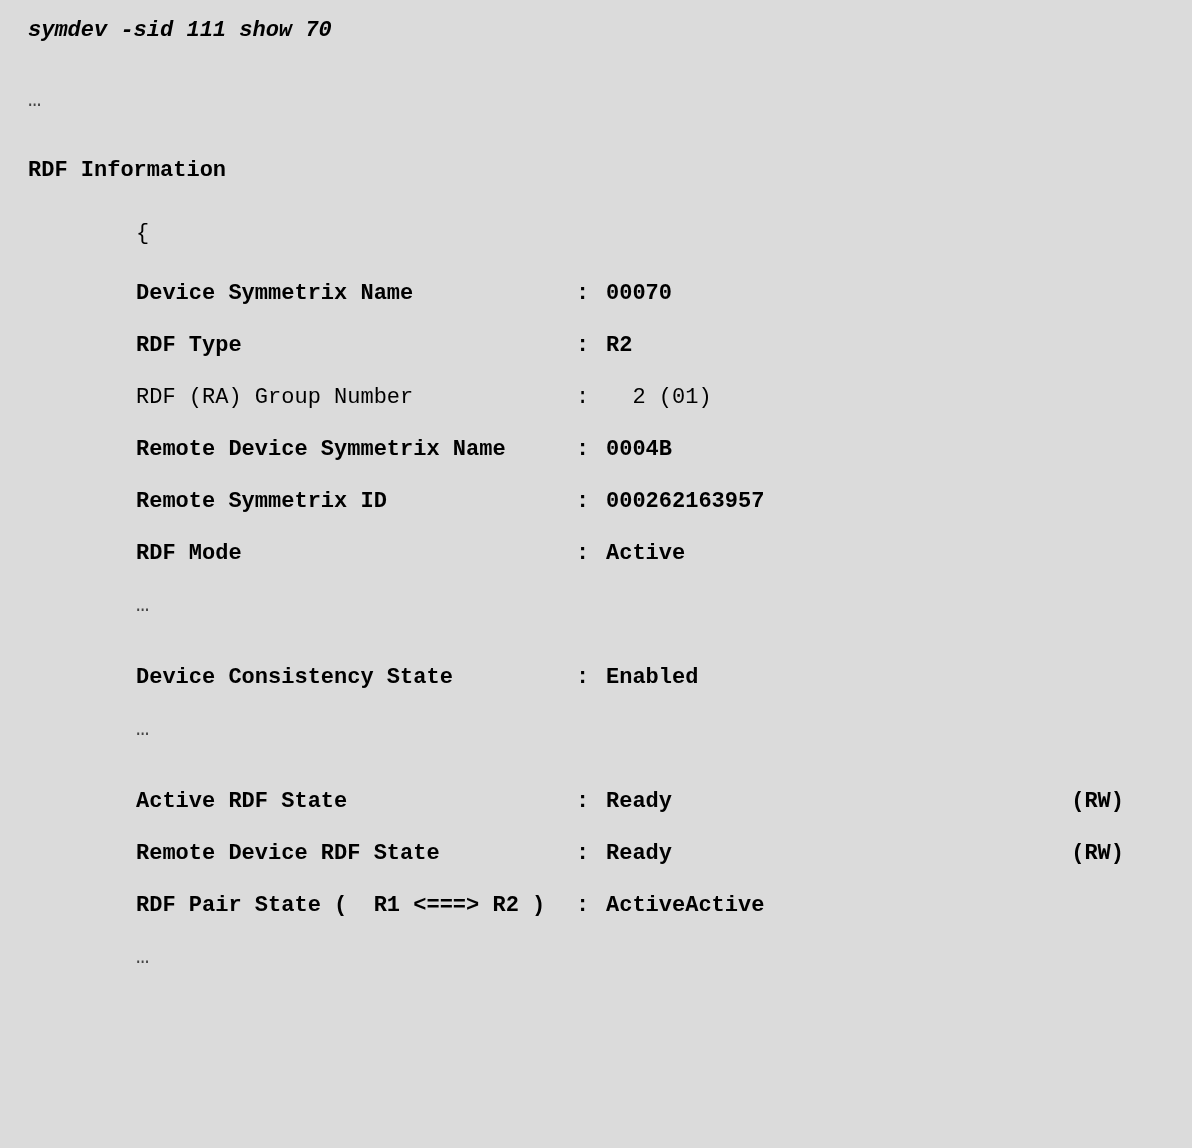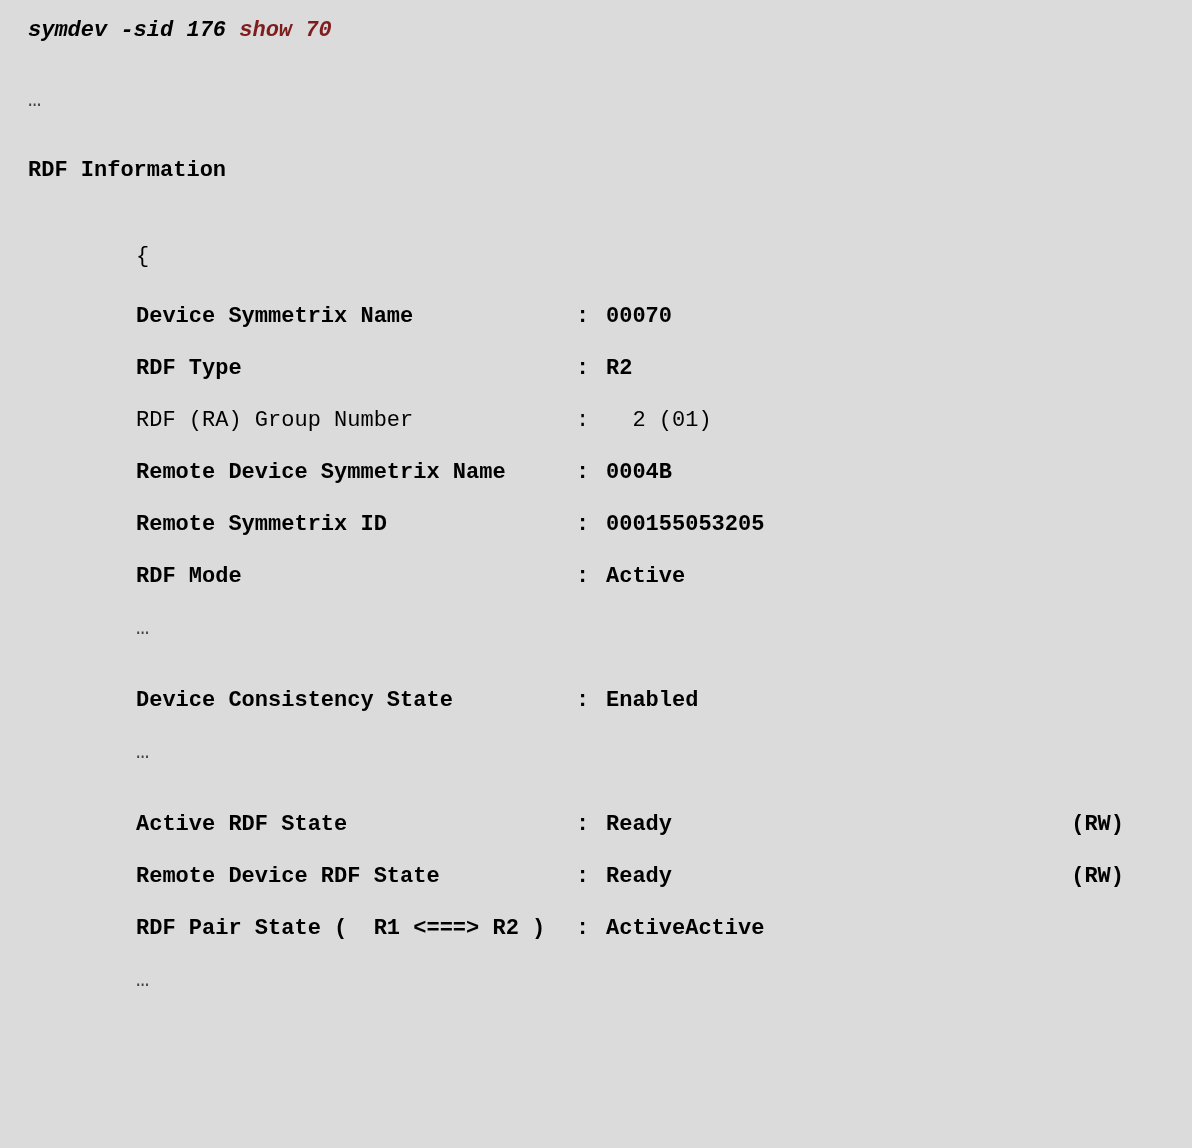--- a/index.html
+++ b/index.html
@@ -16,34 +16,34 @@
     font-size: 22px;
     line-height: 1.0;
     color: #000;
   }
   .cmd-line {
     font-style: italic;
     font-weight: bold;
     margin-bottom: 48px;
   }
   .cmd-highlight {
-    color: #7f1d1d;
+    color: #000000;
     font-style: italic;
     font-weight: bold;
   }
   .ellipsis {
     font-weight: normal;
     color: #444;
   }
   .top-ellipsis {
     margin-bottom: 48px;
   }
   .section-title {
     font-weight: bold;
-    margin-bottom: 64px;
+    margin-bottom: 41px;
   }
   .indent {
     padding-left: 108px;
   }
   .row {
     display: grid;
     grid-template-columns: 440px 30px 1fr;
     column-gap: 0;
     margin-bottom: 30px;
     font-weight: bold;
@@ -66,21 +66,21 @@
   .gap-ellipsis {
     margin: 30px 0 50px 0;
     font-weight: normal;
     color: #444;
   }
 </style>
 </head>
 <body>
 
 <div class="cmd-line">
-  <span>symdev -sid 176 </span><span class="cmd-highlight">show 70</span>
+  <span>symdev -sid 111 </span><span class="cmd-highlight">show 70</span>
 </div>
 
 <div class="ellipsis top-ellipsis">…</div>
 
 <div class="section-title">RDF Information</div>
 
 <div class="indent">
 
   <div class="brace">{</div>
 
@@ -104,21 +104,21 @@
 
   <div class="row">
     <span class="label">Remote Device Symmetrix Name</span>
     <span class="colon">:</span>
     <span class="value">0004B</span>
   </div>
 
   <div class="row">
     <span class="label">Remote Symmetrix ID</span>
     <span class="colon">:</span>
-    <span class="value">000155053205</span>
+    <span class="value">000262163957</span>
   </div>
 
   <div class="row">
     <span class="label">RDF Mode</span>
     <span class="colon">:</span>
     <span class="value">Active</span>
   </div>
 
   <div class="gap-ellipsis">…</div>
 

